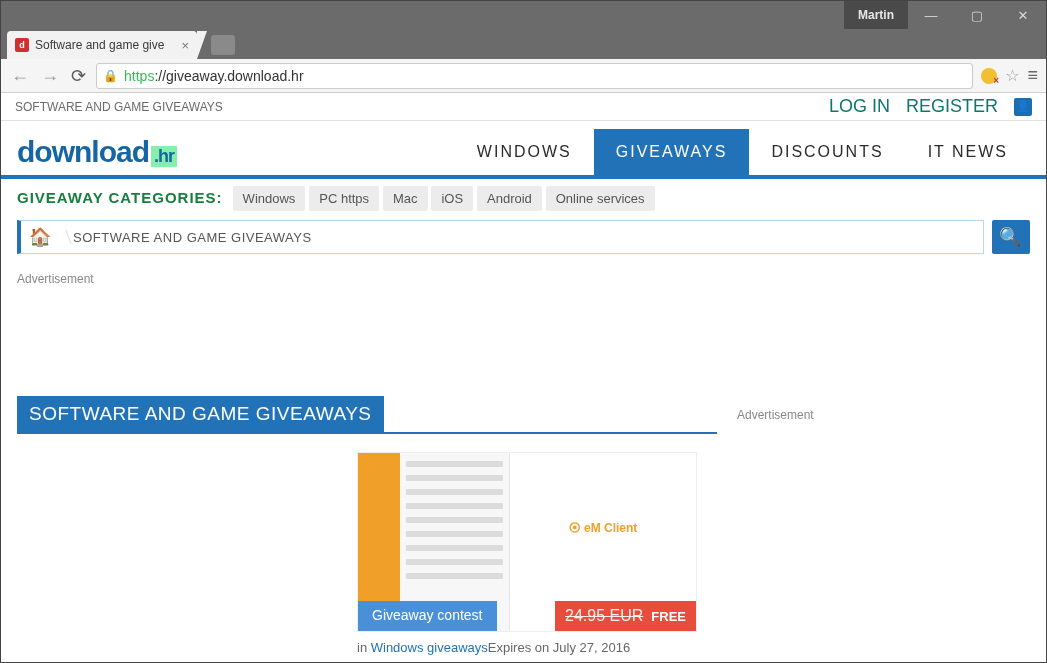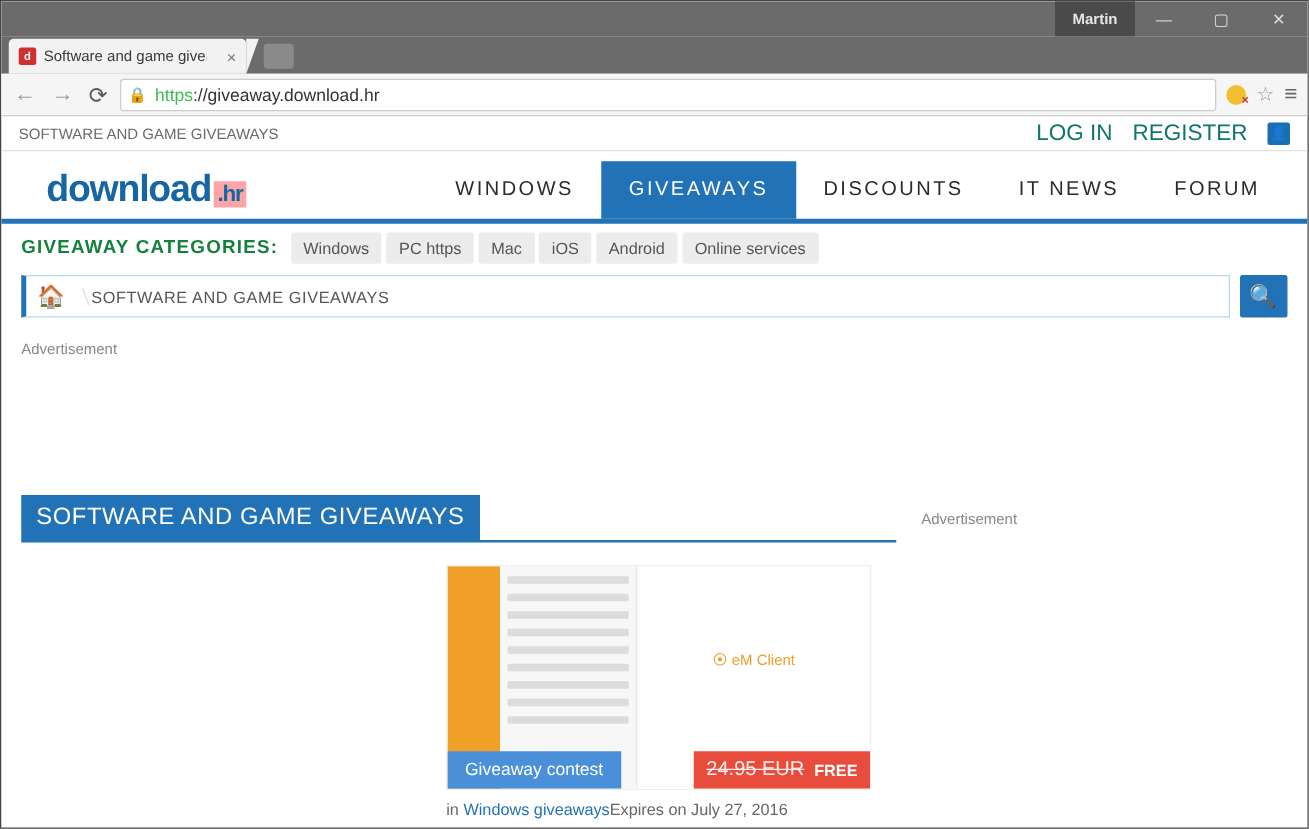--- a/index.html
+++ b/index.html
@@ -27,23 +27,23 @@
   .ext-icon{ width:16px; height:16px; border-radius:50%; background:#f0c030; position:relative;}
   .ext-icon::after{content:"×"; position:absolute; right:-2px; bottom:-2px; font-size:10px; color:#c0392b; font-weight:bold;}
   .star{ color:#999; font-size:16px;}
   .hamburger{ color:#666; font-size:18px;}
   
   .site-topbar{ height:28px; border-bottom:1px solid #e2e2e2; display:flex; align-items:center; padding:0 14px; font-size:12px; color:#6a6a6a;}
   .site-topbar .right{ margin-left:auto; display:flex; align-items:center; gap:16px;}
   .site-topbar a{ color:#0f766e; font-weight:normal; text-decoration:none; font-size:18px;}
   .user-silhouette{ width:18px; height:18px; background:#1a6fb3; border-radius:2px; display:flex; align-items:center; justify-content:center; color:white; font-size:11px;}
   
-  .mainnav-wrap{ display:flex; align-items:center; padding:8px 16px 0 16px;margin-left:20px;}
+  .mainnav-wrap{ display:flex; align-items:center; padding:8px 16px 0 16px;}
   .logo{ font-size:30px; font-weight:900; letter-spacing:-1px; color:#1666a3; font-family:Arial; display:flex; align-items:baseline;}
-  .logo .hr{ background:#fca5a5; color:#1666a3; font-size:18px; padding:0 3px; margin-left:2px; font-weight:900;}
+  .logo .hr{ background:#86efac; color:#1666a3; font-size:18px; padding:0 3px; margin-left:2px; font-weight:900;}
   .mainnav{ margin-left:auto; display:flex; gap:0;}
   .mainnav-item{ padding:14px 22px; font-size:16px; color:#2b2b2b; letter-spacing:2px; font-weight:500; cursor:pointer;}
   .mainnav-item.active{ background:#2172b6; color:#fff;}
   .nav-underline{ height:4px; background:#2172b6; margin:0;}
   
   .cats{ padding:10px 16px; display:flex; align-items:center; gap:10px; font-size:14px;}
   .cats-label{ font-weight:bold; letter-spacing:1px; color:#15803d; font-size:15px;}
   .cat{ background:#ececec; color:#555; padding:5px 10px; border-radius:2px; font-size:13px; cursor:pointer;}
   
   .crumb-row{ padding:4px 16px; display:flex; align-items:stretch; gap:8px;}
@@ -58,21 +58,21 @@
   .content{ display:flex; padding:0 16px; gap:20px; margin-top:110px;}
   .main-col{ flex:1; max-width:700px;}
   .side-col{ width:280px;}
   .section-title{ background:#2172b6; color:#fff; font-size:19px; letter-spacing:0.5px; padding:7px 12px; display:inline-block; font-weight:500;}
   .section-rule{ height:2px; background:#2172b6; margin:0;}
   .card{ margin:18px 0 0 340px; width:340px;}
   .card-img{ height:180px; border:1px solid #eee; background:#fafafa; position:relative; overflow:hidden;}
   .mock-sidebar{position:absolute; left:0; top:0; bottom:0; width:42px; background:#f0a028;}
   .mock-panel{position:absolute; left:42px; top:0; bottom:0; width:110px; background:#f7f7f7; border-right:1px solid #e6e6e6;}
   .mock-line{height:6px; background:#dcdcdc; margin:8px 6px; border-radius:1px;}
-  .mock-main{position:absolute; left:152px; right:0; top:0; bottom:0; background:#fff;}
+  .mock-main{position:absolute; left:152px; right:0; top:0; bottom:0; background:#fff;font-weight:bold;}
   .mock-brand{position:absolute; left:50%; top:42%; transform:translate(-50%,-50%); font-size:12px; color:#f0a028;}
   .badge-row{ position:absolute; left:0; right:0; bottom:0; display:flex; justify-content:space-between;}
   .badge-left{ background:#4a90d9; color:#fff; font-size:14px; padding:6px 14px;}
   .badge-right{ background:#e74c3c; color:#fff; font-size:13px; padding:6px 10px; display:flex; gap:8px; align-items:center;}
   .strike{ text-decoration:line-through; font-size:16px; opacity:0.9;}
   .meta-row{ display:flex; font-size:13px; color:#666; padding:8px 0;}
   .meta-row a{ color:#2172b6; text-decoration:none;}
   .second-ad{ font-size:12px; color:#888; text-align:left; padding-top:12px;}
 </style>
 </head>
@@ -121,21 +121,20 @@
 <div class="mainnav-wrap">
   <div class="logo">
     <span>download</span>
       <span class="hr">.hr</span>
   </div>
   <div class="mainnav" id="mainnav">
       <div class="mainnav-item">WINDOWS</div>
       <div class="mainnav-item active">GIVEAWAYS</div>
       <div class="mainnav-item">DISCOUNTS</div>
       <div class="mainnav-item">IT NEWS</div>
-      <div class="mainnav-item">FORUM</div>
     </div>
 </div>
 <div class="nav-underline"></div>
 
 <div class="cats">
   <span class="cats-label">GIVEAWAY CATEGORIES:</span>
   <span id="cat-container"><span class="cat">Windows</span> <span class="cat">PC https</span> <span class="cat">Mac</span> <span class="cat">iOS</span> <span class="cat">Android</span> <span class="cat">Online services</span> </span>
 </div>
 
 <div class="crumb-row">

